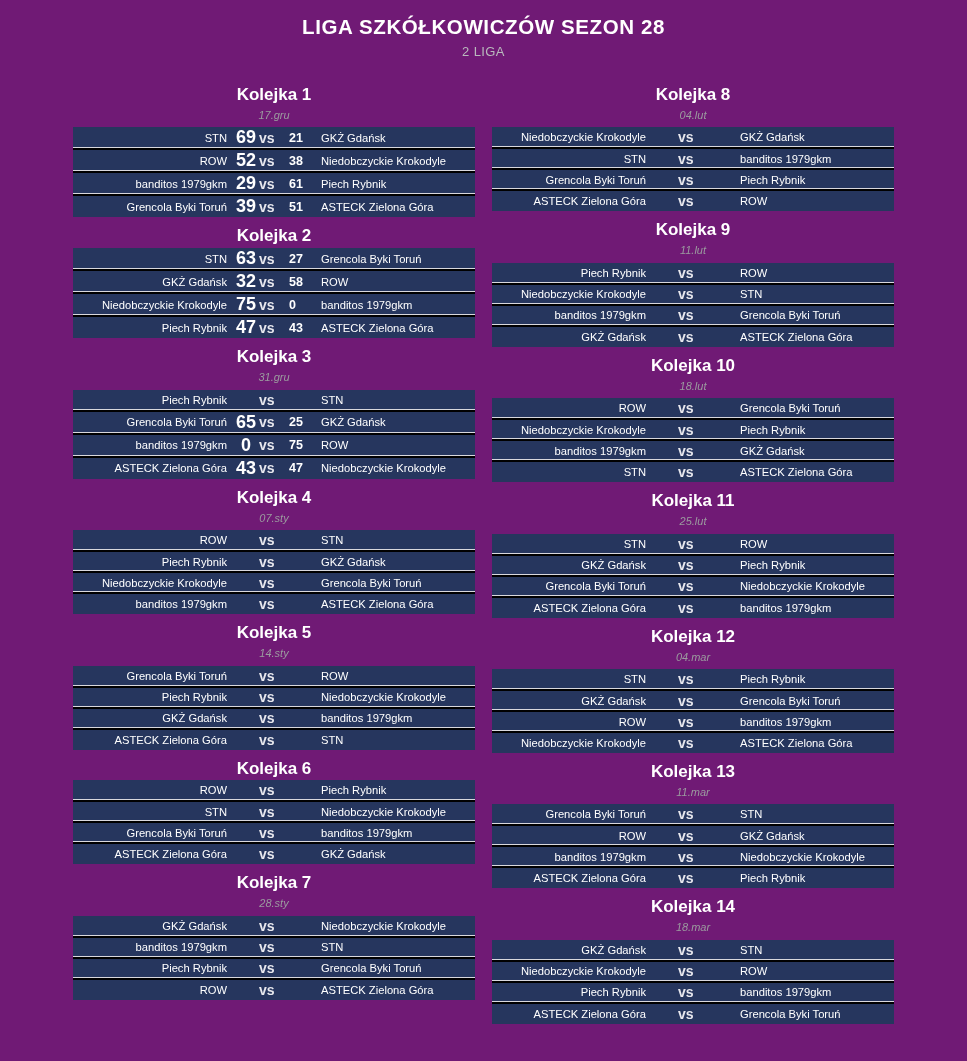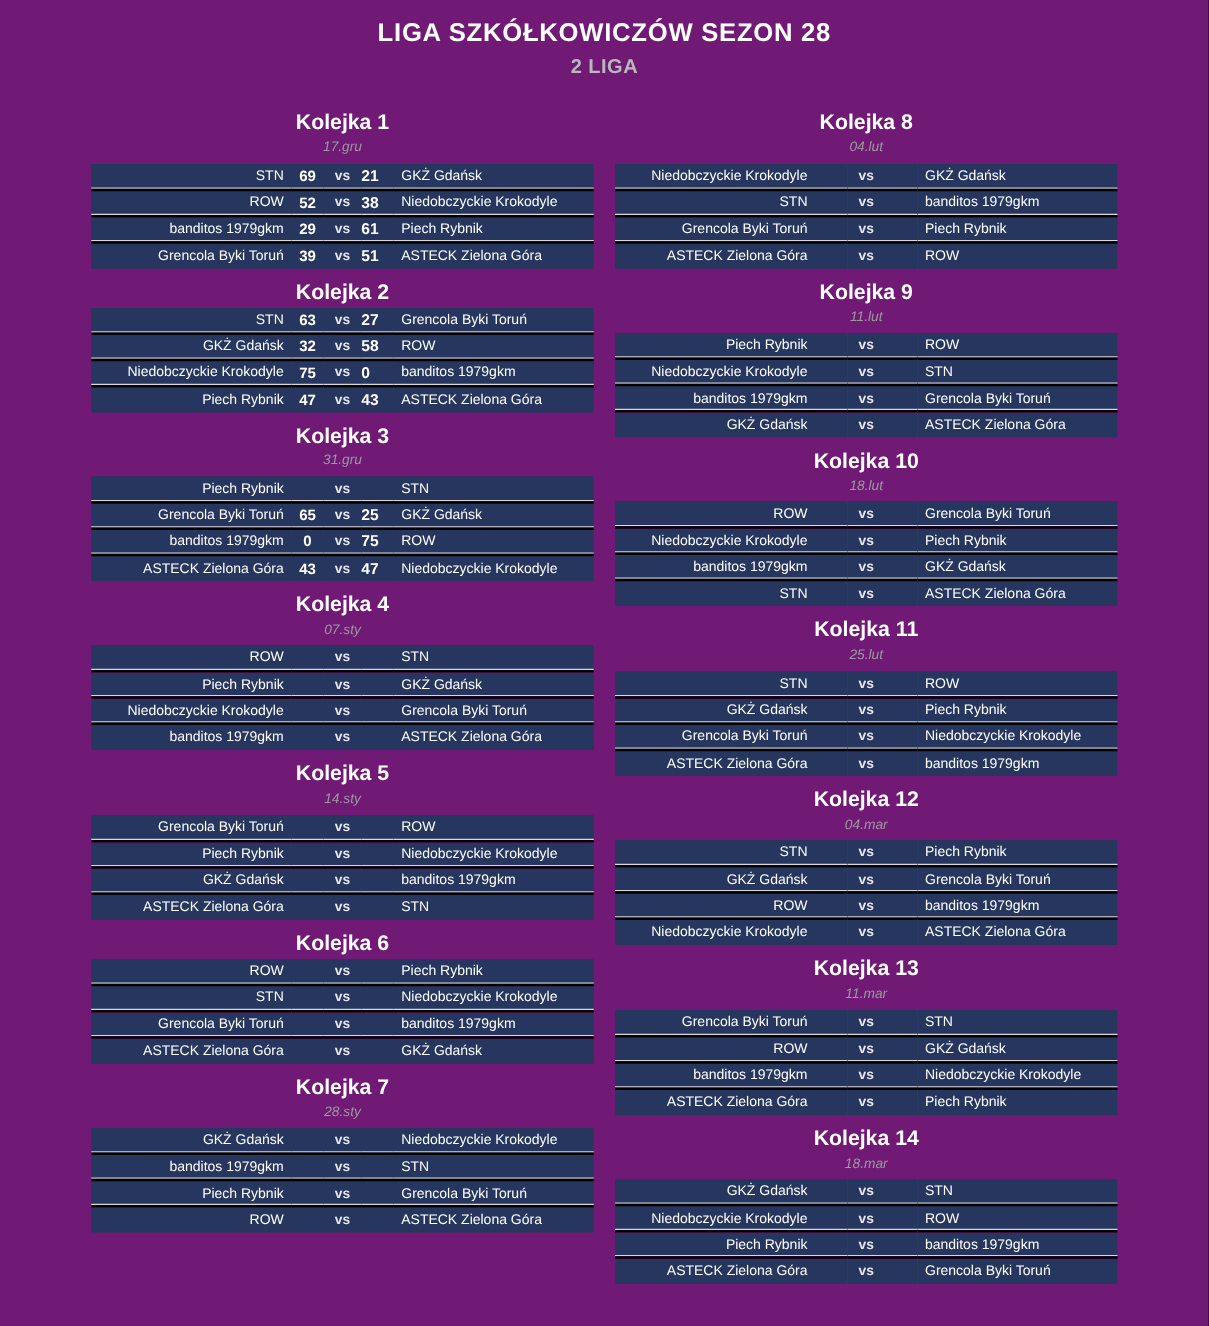--- a/index.html
+++ b/index.html
@@ -20,22 +20,22 @@
   .header { text-align: center; padding-top: 16px; }
   .league-title {
     color: #ffffff;
     font-size: 20.5px;
     font-weight: bold;
     letter-spacing: 0.6px;
     line-height: 1.1;
   }
   .league-sub {
     color: #b9b9bd;
-    font-size: 16px;
-    font-weight: bold;
+    font-size: 13px;
+    font-weight: normal;
     letter-spacing: 0.4px;
     margin-top: 6px;
     line-height: 1.1;
   }
   
   .columns {
     display: flex;
     justify-content: center;
     gap: 17px;
     margin-top: 20px;
@@ -79,26 +79,25 @@
   .fixtures tr:last-child td { box-shadow: none; border-bottom: none; }
   td.home {
     text-align: right;
     padding-right: 6px;
     width: 160px;
   }
   td.hscore {
     text-align: center;
     width: 26px;
     font-weight: bold;
-    font-size: 12px;
+    font-size: 18px;
   }
   td.vs {
-    text-align: center;
     width: 30px;
-    font-size: 11px;
+    font-size: 14px;
     font-weight: bold;
     color: #e8e8ee;
   }
   td.ascore {
     text-align: left;
     width: 26px;
     font-weight: bold;
     font-size: 12.5px;
   }
   td.away {

